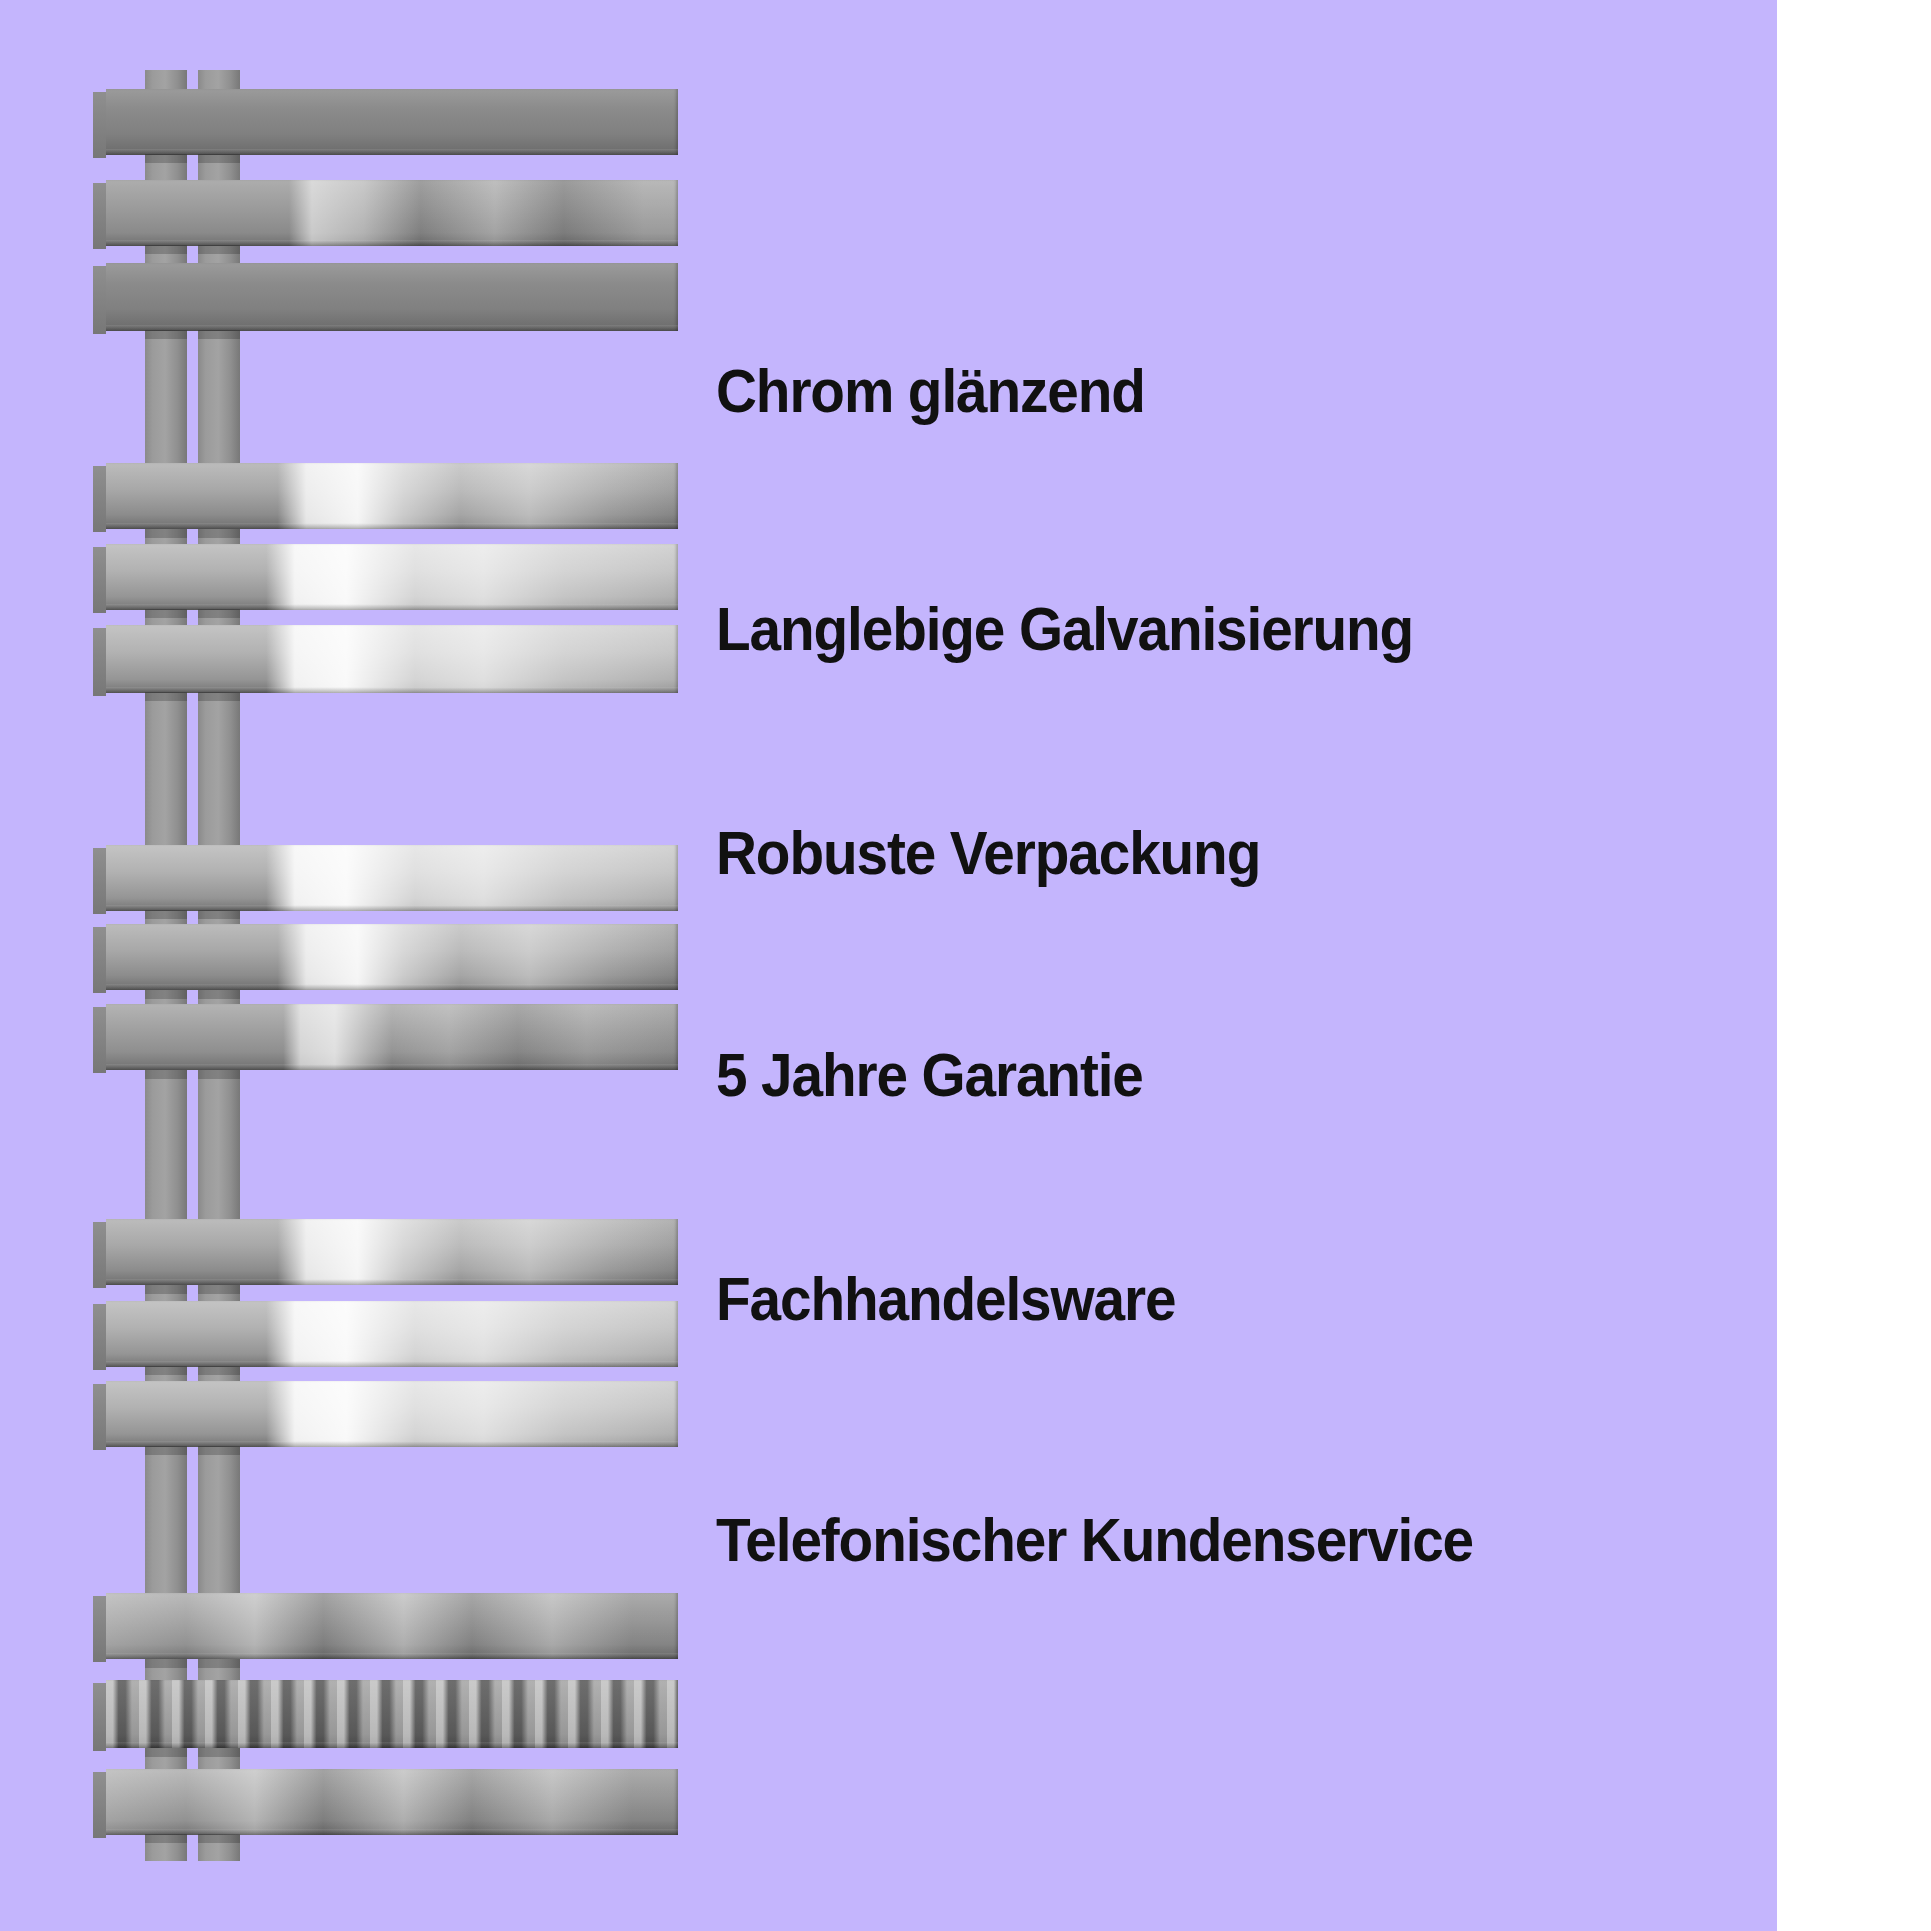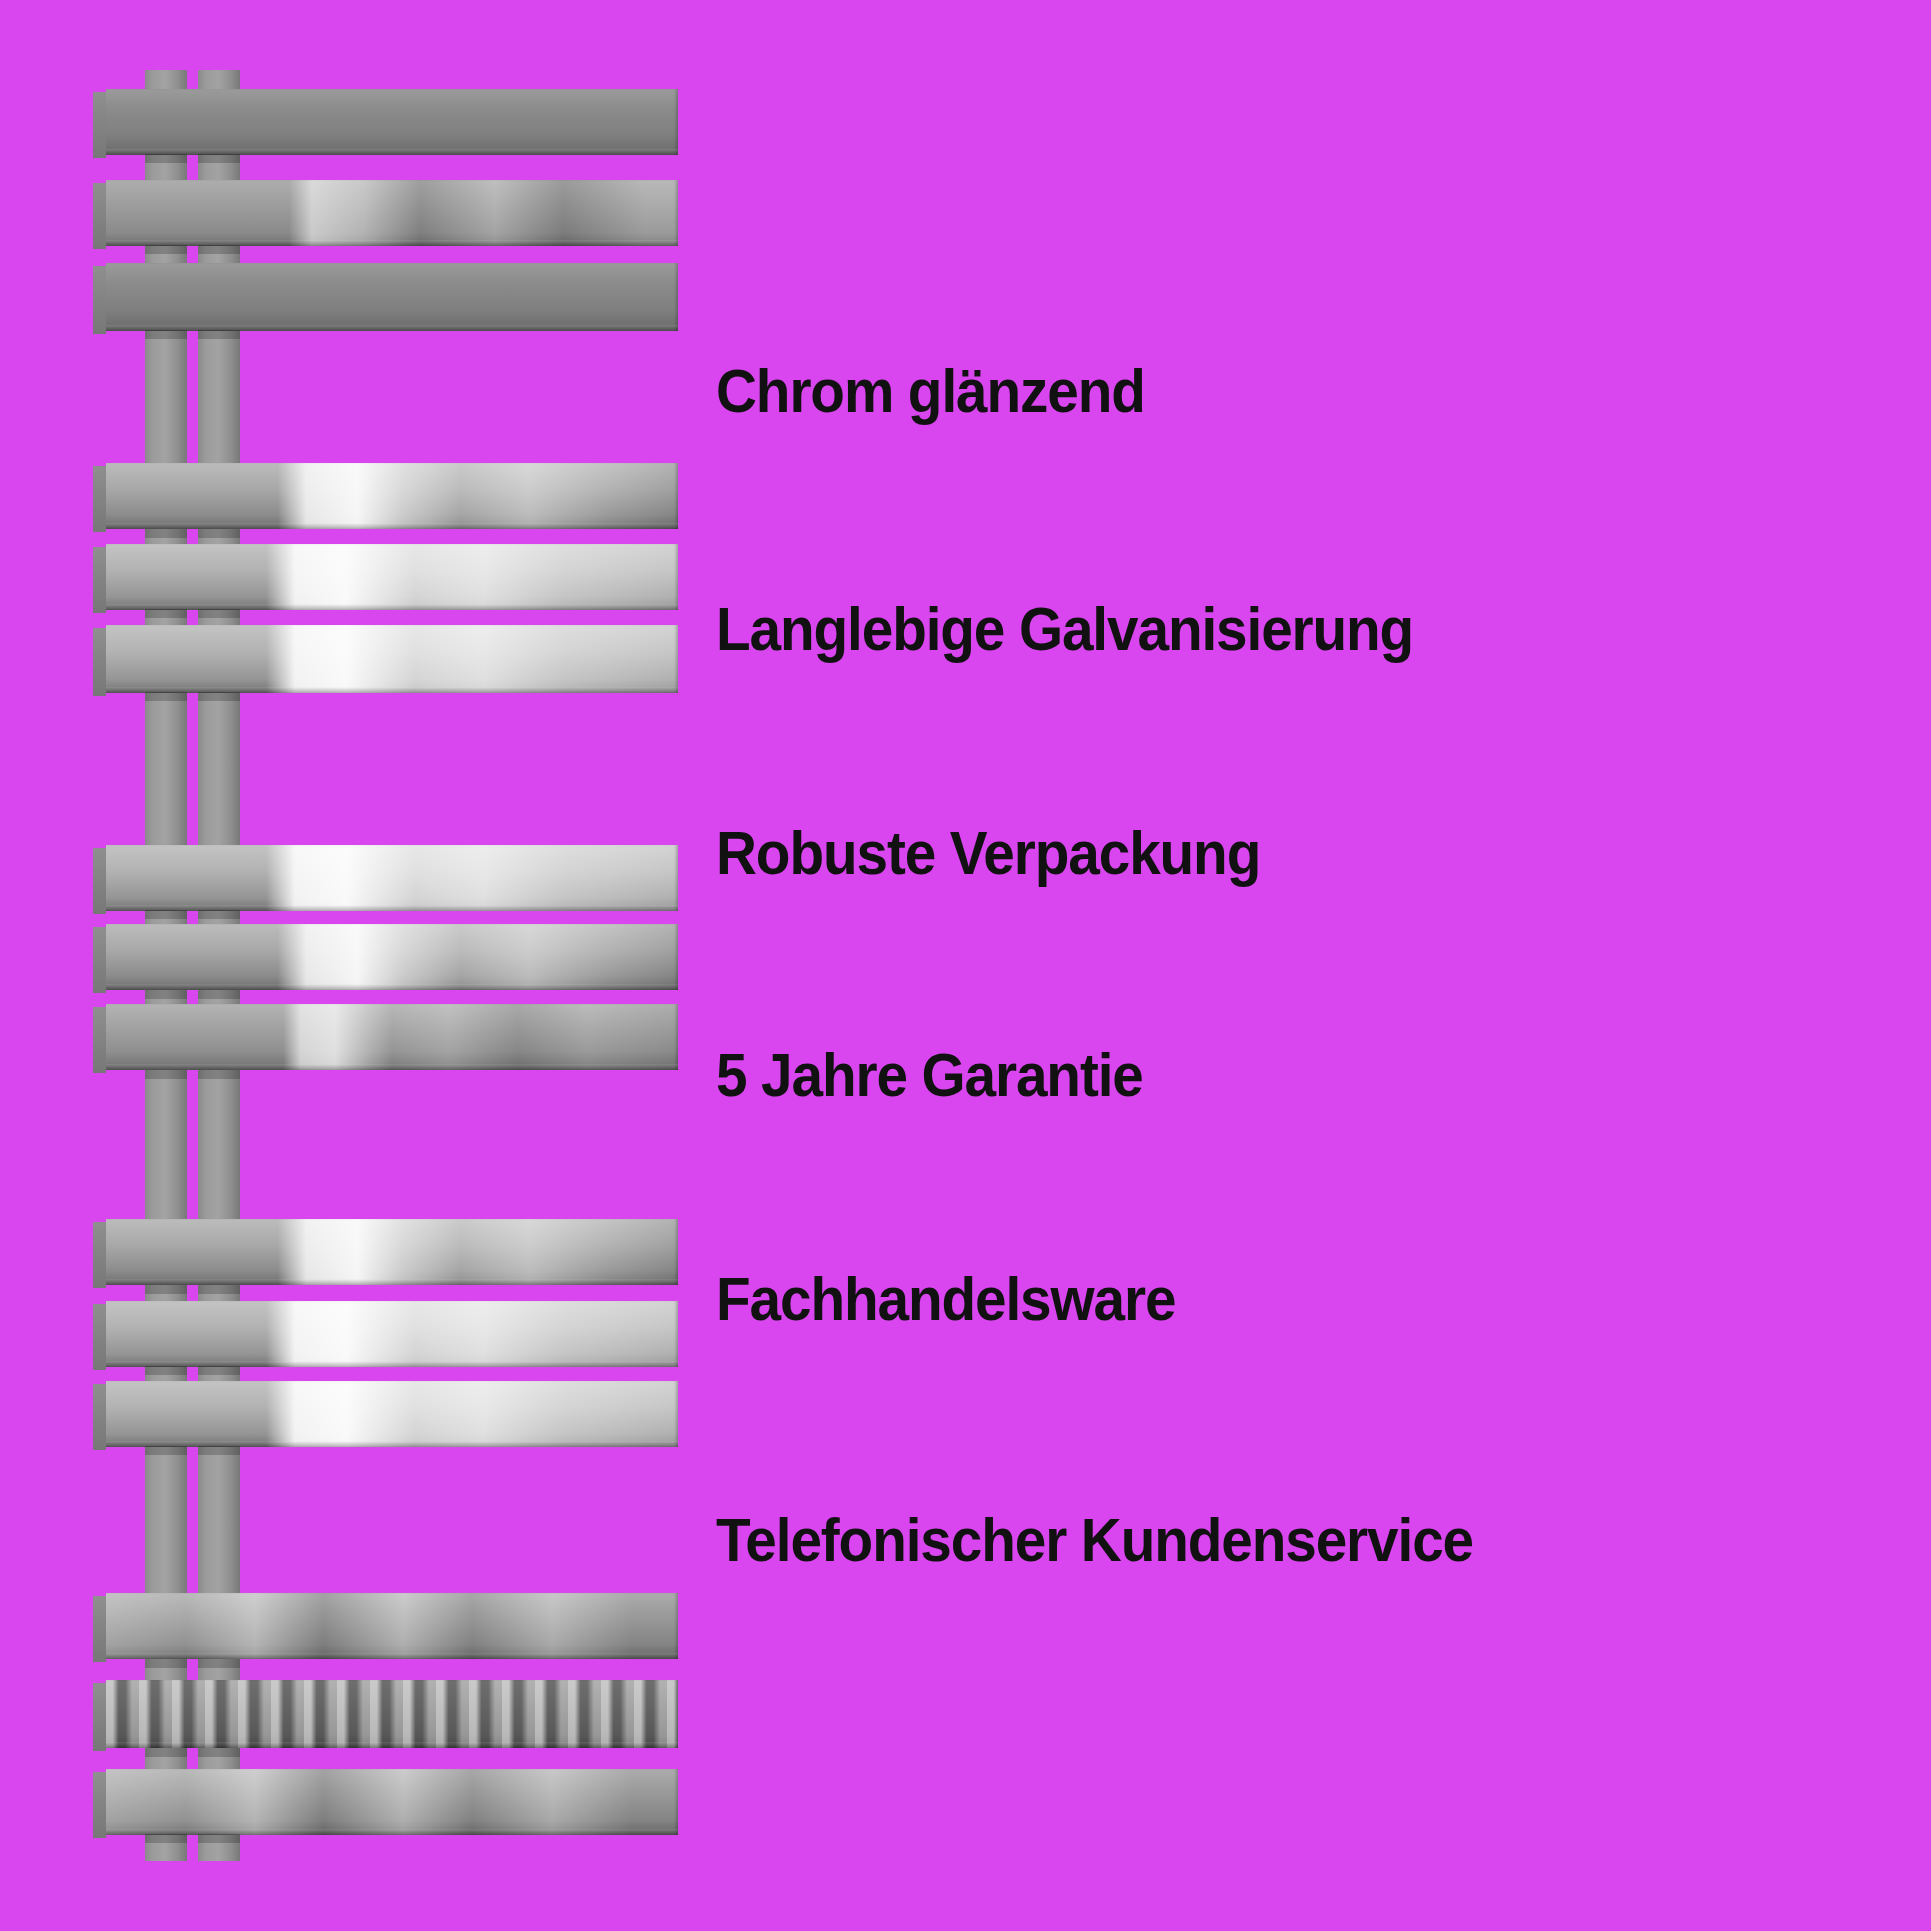--- a/index.html
+++ b/index.html
@@ -2,23 +2,23 @@
 <html><head>
 <meta charset="utf-8">
 <style>
   html, body {
     margin: 0;
     padding: 0;
     background: #ffffff;
   }
   #page {
     position: relative;
-    width: 1931px;
+    width: 1777px;
     height: 1931px;
-    background: #d946ef;
+    background: #c4b5fd;
     overflow: hidden;
     font-family: "Liberation Sans", sans-serif;
   }
 
   
   #product-image {
     position: absolute;
     left: 0px;
     top: 0px;
     width: 705px;

